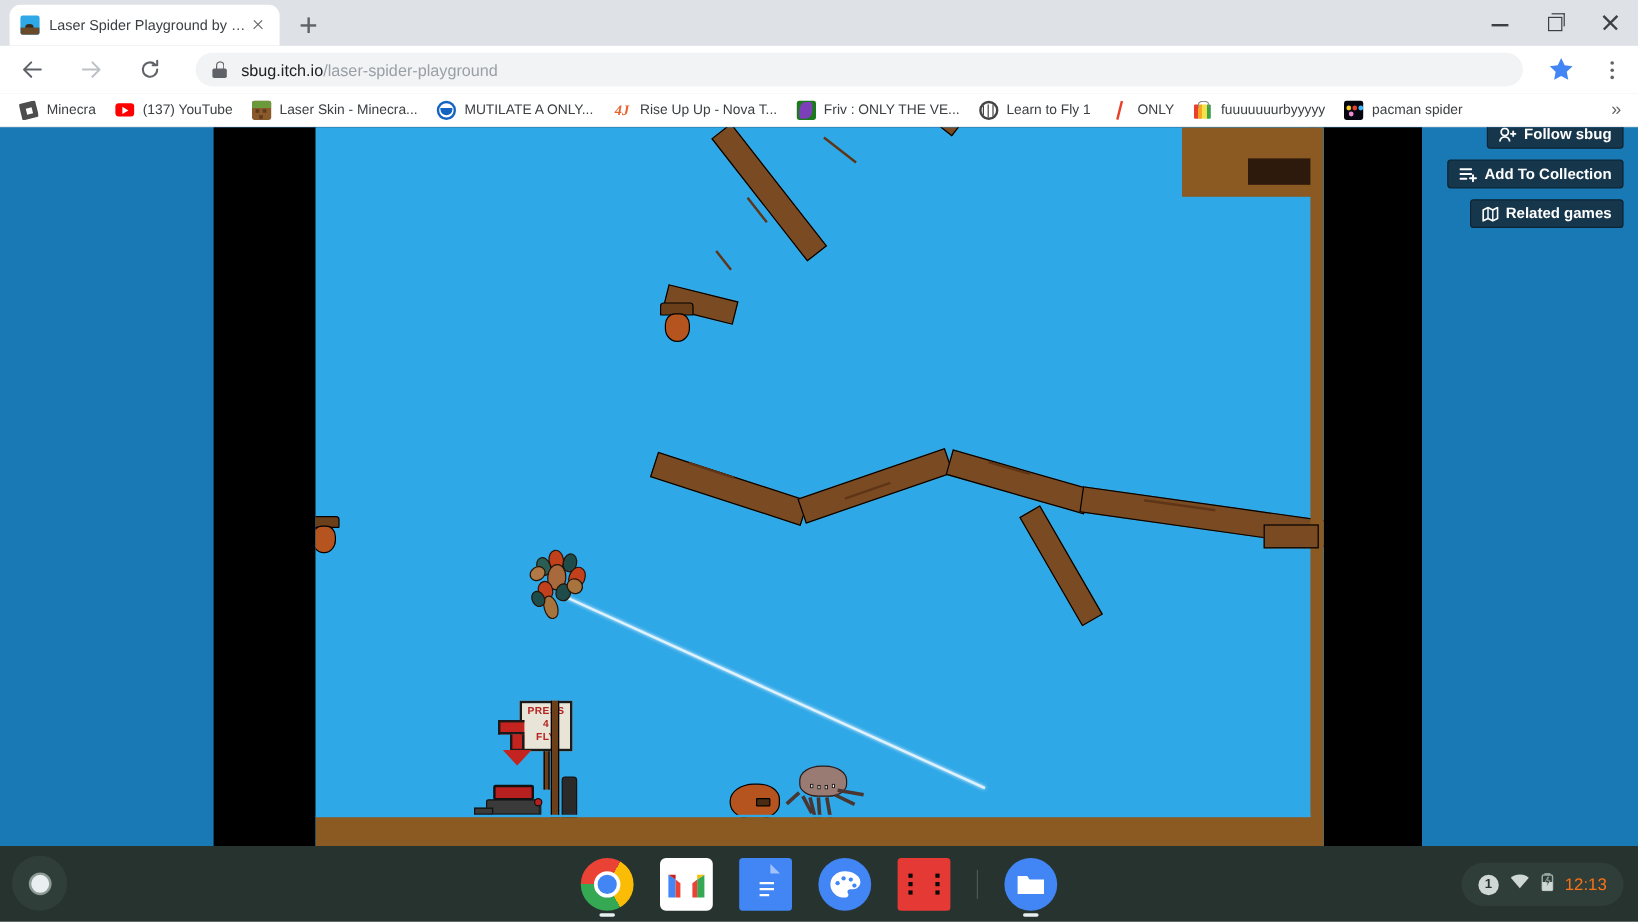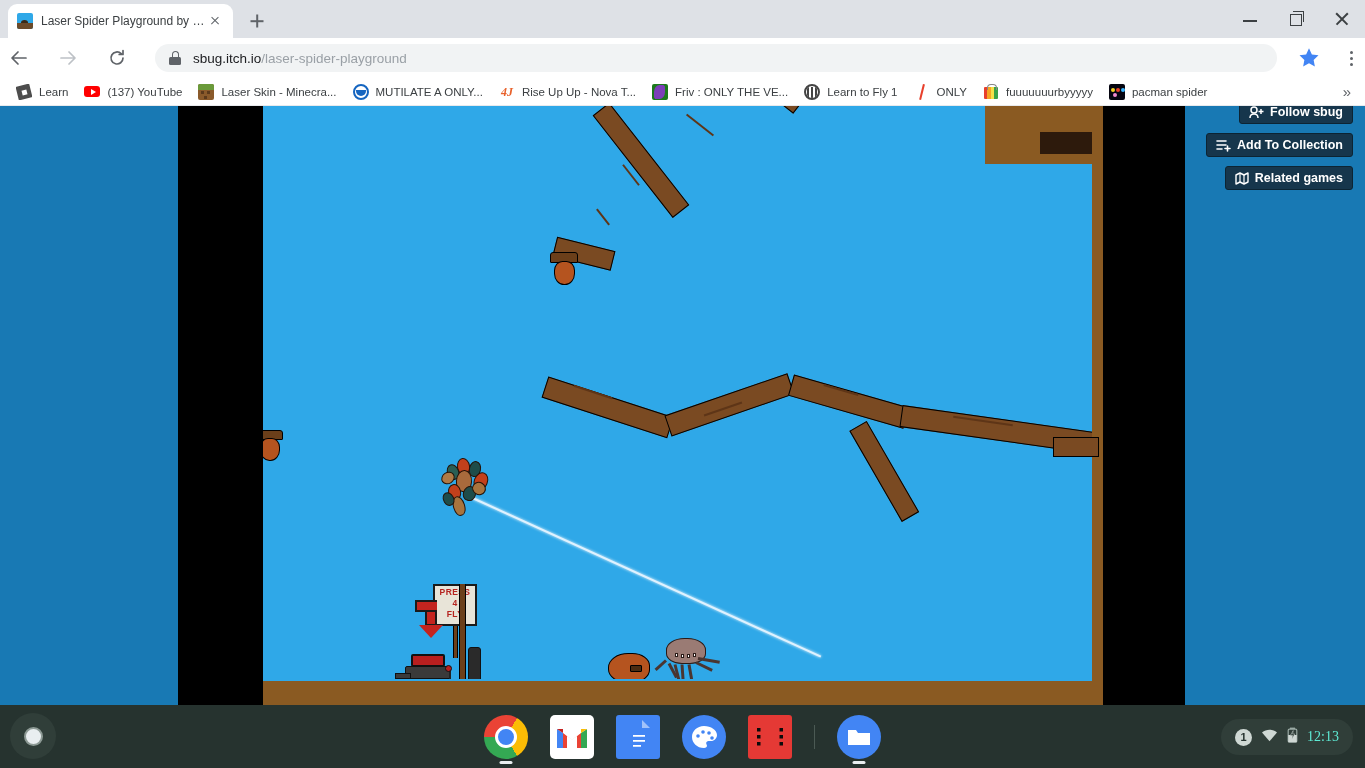--- a/index.html
+++ b/index.html
@@ -54,21 +54,21 @@
   .wc-min::after { content:""; position:absolute; left:16px; top:20px; width:14px; height:1.5px; background:#3c4043; }
   .wc-max::after { content:""; position:absolute; left:17px; top:14px; width:10px; height:10px; border:1.5px solid #3c4043; }
   .wc-max::before { content:""; position:absolute; left:20px; top:11px; width:10px; height:10px; border:1.5px solid #3c4043; border-bottom:none; border-left:none; }
   .wc-close::before, .wc-close::after {
     content:""; position:absolute; left:15px; top:18px; width:16px; height:1.5px; background:#3c4043;
   }
   .wc-close::before { transform:rotate(45deg); }
   .wc-close::after  { transform:rotate(-45deg); }
 
   
-  .toolbar { height:40px; background:#fff; display:flex; align-items:center; padding:0 0;gap:11px; }
+  .toolbar { height:40px; background:#fff; display:flex; align-items:center; padding:0 8px;gap:11px; }
   .navbtn { width:32px; height:32px; margin:0 3px; position:relative; color:#5f6368; }
   .navbtn svg { position:absolute; left:6px; top:6px; }
   .omnibox {
     flex:1; height:28px; background:#f1f3f4; border-radius:14px; margin:0 6px 0 8px;
     display:flex; align-items:center; padding:0 14px;
   }
   .lock { width:12px; height:14px; position:relative; flex:0 0 12px; margin-right:12px; }
   .lock-body { position:absolute; left:0; bottom:0; width:12px; height:8px; background:#5f6368; border-radius:1.5px; }
   .lock-shackle { position:absolute; left:2.5px; top:0; width:7px; height:7px; border:1.6px solid #5f6368; border-bottom:none; border-radius:4px 4px 0 0; }
   .url { font-size:13.5px; color:#9aa0a6; white-space:nowrap; }
@@ -189,21 +189,21 @@
   .app-docs { background:#4285f4; border-radius:3px; position:relative; }
   .app-canvas { background:#4285f4; border-radius:50%; display:flex; align-items:center; justify-content:center; }
   .app-video { background:#e53935; border-radius:3px; position:relative; }
   .app-files { background:#4285f4; border-radius:50%; display:flex; align-items:center; justify-content:center; }
   .shelf-sep { width:1px; height:24px; background:#4b5a54; }
 
   .tray { position:absolute; right:12px; top:14px; height:36px; background:#303e39; border-radius:18px;
     display:flex; align-items:center; gap:9px; padding:0 14px; }
   .tray-badge { width:17px; height:17px; border-radius:50%; background:#cfd8d4; color:#26332f;
     font-size:11px; font-weight:bold; display:flex; align-items:center; justify-content:center; }
-  .tray-time { color:#5eead4; font-size:14px;font-family:Liberation Serif, serif; }
+  .tray-time { color:#f97316; font-size:14px; }
 </style>
 </head>
 <body>
 
 <div class="browser">
 
   <div class="tabstrip">
     <div class="tab">
       <span class="tab-favicon"></span>
       <span class="tab-title">Laser Spider Playground by sbug</span>
@@ -252,21 +252,21 @@
     <div class="kebab">
         <i></i>
         <i></i>
         <i></i>
       </div>
   </div>
 
   <div class="bookmarks">
     <div class="bm">
       <span class="bm-ico ico-roblox"></span>
-      <span class="bm-label">Learn</span>
+      <span class="bm-label">Minecra</span>
     </div>
     <div class="bm">
       <span class="bm-ico ico-youtube"></span>
       <span class="bm-label">(137) YouTube</span>
     </div>
     <div class="bm">
       <span class="bm-ico ico-nova"></span>
       <span class="bm-label">Laser Skin - Minecra...</span>
     </div>
     <div class="bm">

